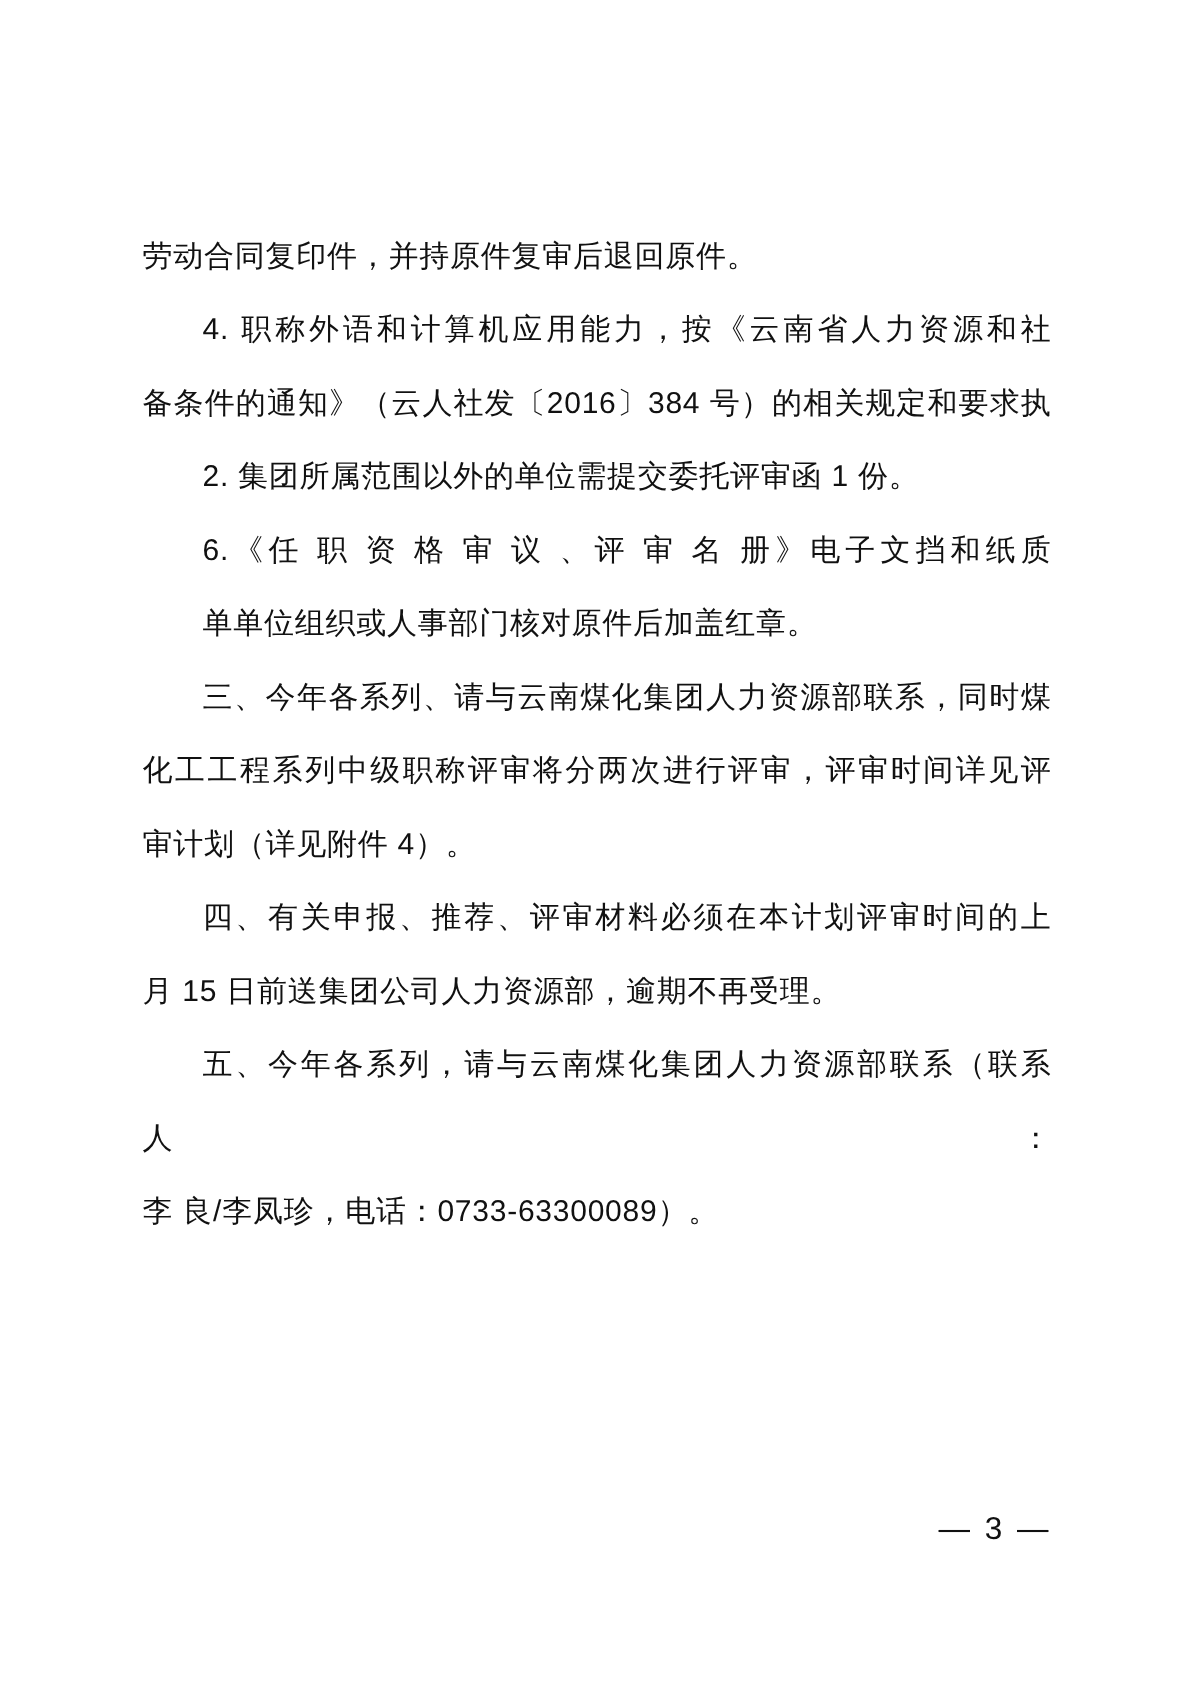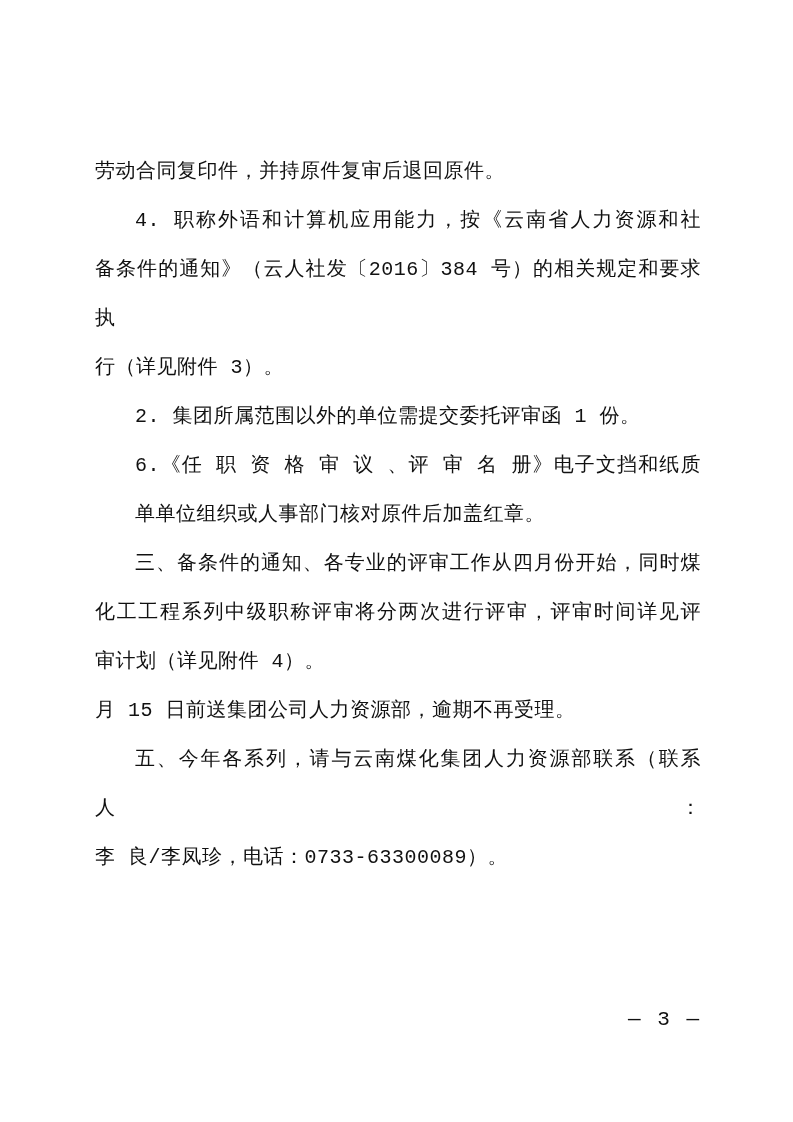--- a/index.html
+++ b/index.html
@@ -6,21 +6,21 @@
     margin: 0;
     padding: 0;
     background: #ffffff;
   }
   .page {
     position: relative;
     width: 793px;
     height: 1122px;
     background: #ffffff;
     overflow: hidden;
-    font-family: Liberation Mono, monospace;
+    font-family: Liberation Sans, sans-serif;
     color: #111111;
   }
   .content {
     position: absolute;
     left: 95px;
     top: 147px;
     width: 606px;
     font-size: 20px;
     line-height: 49px;
     letter-spacing: 0.5px;
@@ -49,25 +49,25 @@
   }
 </style>
 </head>
 <body>
 
 <div class="page">
   <div class="content">
     <div class="line">劳动合同复印件，并持原件复审后退回原件。</div>
     <div class="line fill indent">4. 职称外语和计算机应用能力，按《云南省人力资源和社</div>
     <div class="line fill">备条件的通知》（云人社发〔2016〕384 号）的相关规定和要求执</div>
-    <div class="line">行（详见附件 3）。</div>
     <div class="line indent">2. 集团所属范围以外的单位需提交委托评审函 1 份。</div>
     <div class="line fill indent">6.《任 职 资 格 审 议 、评 审 名 册》电子文挡和纸质</div>
     <div class="line indent">单单位组织或人事部门核对原件后加盖红章。</div>
-    <div class="line fill indent">三、备条件的通知、各专业的评审工作从四月份开始，同时煤</div>
+    <div class="line fill indent">三、今年各系列、请与云南煤化集团人力资源部联系，同时煤</div>
     <div class="line fill">化工工程系列中级职称评审将分两次进行评审，评审时间详见评</div>
     <div class="line">审计划（详见附件 4）。</div>
+    <div class="line fill indent">四、有关申报、推荐、评审材料必须在本计划评审时间的上</div>
     <div class="line">月 15 日前送集团公司人力资源部，逾期不再受理。</div>
     <div class="line fill indent">五、今年各系列，请与云南煤化集团人力资源部联系（联系人：</div>
     <div class="line">李 良/李凤珍，电话：0733-63300089）。</div>
   </div>
   <div class="pagenum">— 3 —</div>
 </div>
 
 </body></html>

